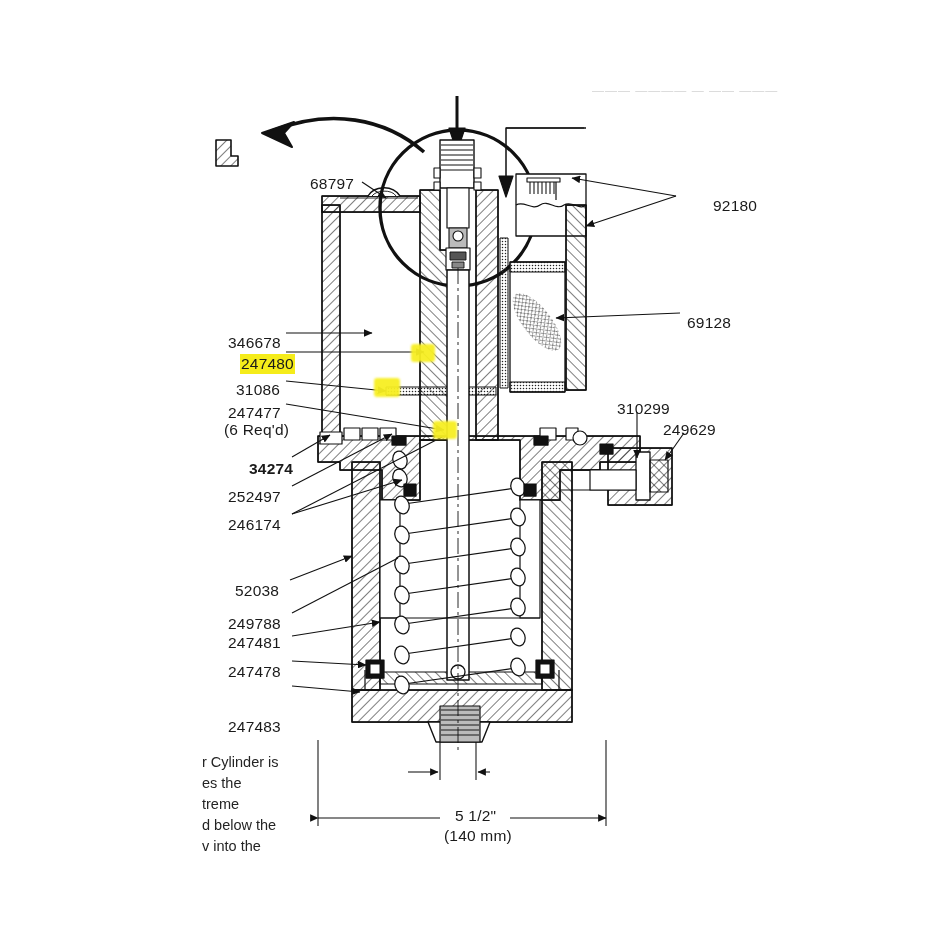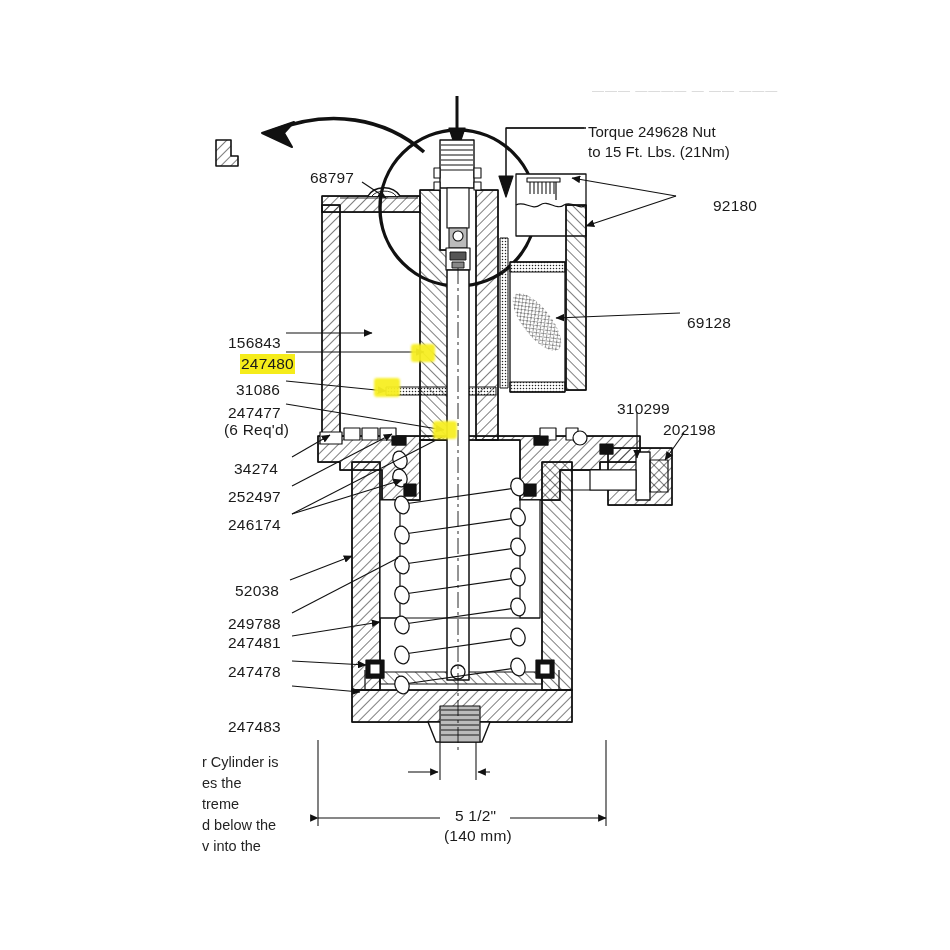--- a/index.html
+++ b/index.html
@@ -370,42 +370,40 @@
         <line x1="458" y1="268" x2="458" y2="752"></line>
       </g>
 
     </g>
   </svg>
 
   <div class="hlmark soft" style="left:411px;top:344px;width:24px;height:18px;"></div>
   <div class="hlmark soft" style="left:374px;top:378px;width:26px;height:19px;"></div>
   <div class="hlmark soft" style="left:433px;top:421px;width:24px;height:18px;"></div>
 
-  <div class="lbl" style="left:310px;top:168px;">68797</div>
-  <div class="lbl" style="left:228px;top:333px;">156843</div>
+  <div class="lbl" style="left:310px;top:174px;">68797</div>
+  <div class="lbl" style="left:228px;top:333px;">346678</div>
   <div class="lbl hl" style="left:226px;top:354px;margin-left:14px;">247480</div>
   <div class="lbl" style="left:236px;top:380px;">31086</div>
   <div class="lbl" style="left:228px;top:403px;">247477</div>
   <div class="lbl" style="left:224px;top:420px;">(6 Req'd)</div>
-  <div class="lbl" style="left:234px;top:459px;">34274</div>
+  <div class="lbl" style="left:249px;top:459px;font-weight:bold;">34274</div>
   <div class="lbl" style="left:228px;top:487px;">252497</div>
   <div class="lbl" style="left:228px;top:515px;">246174</div>
   <div class="lbl" style="left:235px;top:581px;">52038</div>
   <div class="lbl" style="left:228px;top:614px;">249788</div>
   <div class="lbl" style="left:228px;top:633px;">247481</div>
   <div class="lbl" style="left:228px;top:662px;">247478</div>
   <div class="lbl" style="left:228px;top:717px;">247483</div>
 
   <div class="lbl" style="left:683px;top:196px;margin-left:30px;">92180</div>
   <div class="lbl" style="left:687px;top:313px;">69128</div>
   <div class="lbl" style="left:617px;top:399px;">310299</div>
-  <div class="lbl" style="left:663px;top:420px;">202198</div>
-
-  <div class="note" style="left:588px;top:122px;">Torque 249628 Nut
-to 15 Ft. Lbs. (21Nm)</div>
+  <div class="lbl" style="left:663px;top:420px;">249629</div>
+
   <div class="faded" style="left:592px;top:84px;">——— ————  —  —— ———</div>
 
   <div class="tinynote" style="left:202px;top:752px;">r Cylinder is
 es the
 treme
 d below the
 v into the</div>
 
   <div class="lbl" style="left:455px;top:806px;">5 1/2"</div>
   <div class="lbl" style="left:444px;top:826px;">(140  mm)</div>

